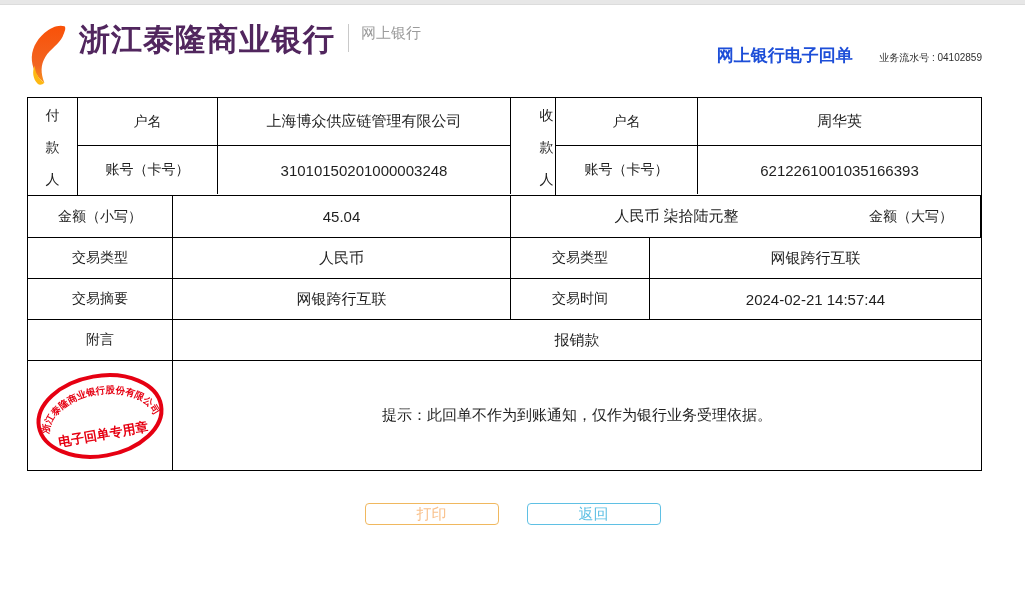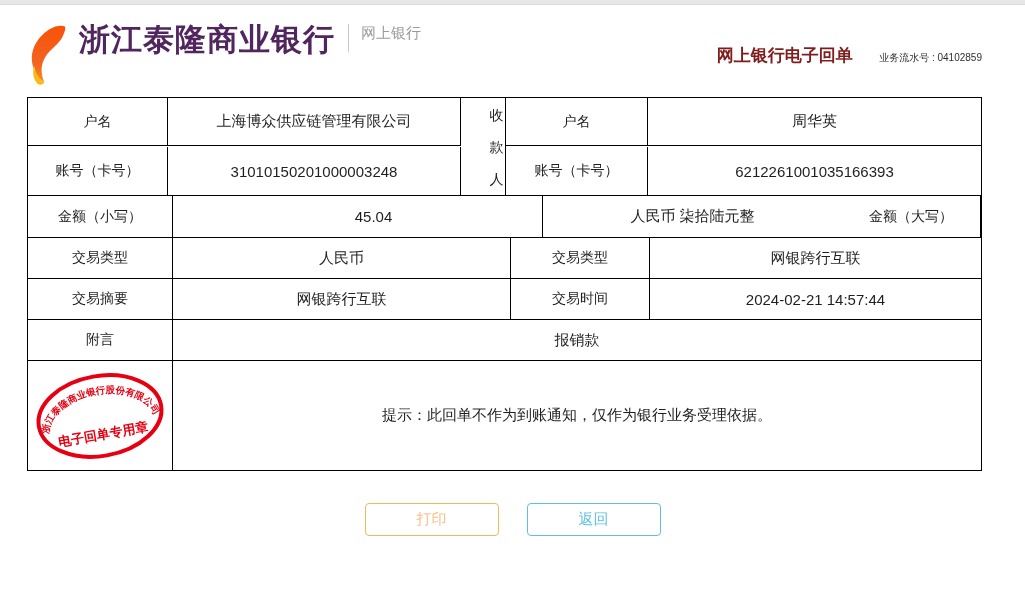--- a/index.html
+++ b/index.html
@@ -10,52 +10,52 @@
   }
   .topbar{height:4px;background:#e7e7e7;border-bottom:1px solid #dcdcdc;}
 
   
   .header{position:absolute;top:24px;left:30px;display:flex;}
   .logo-fish{margin-right:3px;}
   .bank-name{font-size:31px;font-weight:bold;color:#51265e;letter-spacing:1px;line-height:1;padding-bottom:2px;}
   .logo-divider{width:1px;height:28px;background:#c9c9c9;margin:0 12px 3px 13px;}
   .logo-sub{font-size:15px;color:#9b9b9b;padding-bottom:5px;}
   .header-right{position:absolute;top:44px;right:43px;white-space:nowrap;}
-  .receipt-title{font-size:17px;font-weight:bold;color:#7f1d1d;}
+  .receipt-title{font-size:17px;font-weight:bold;color:#1d4ed8;}
   .serial{font-size:10px;color:#2f2f2f;margin-left:22px;}
 
   
   .receipt{position:absolute;top:97px;left:27px;width:955px;border:1px solid #000;box-sizing:border-box;font-size:14px;color:#1f1f1f;}
   .row{display:flex;}
   .bB{border-bottom:1px solid #000;}
   .bR{border-right:1px solid #000;}
   .cell{display:flex;align-items:center;justify-content:center;text-align:center;box-sizing:border-box;}
   .side-cell{width:50px;}
   .side-cell.payee{width:45px;justify-content:flex-end;}
   .vtext{width:17px;word-break:break-all;line-height:32px;text-align:center;}
-  .half{display:flex;flex-direction:column;box-sizing:border-box;justify-content:space-between;}
+  .half{display:flex;flex-direction:column;box-sizing:border-box;}
   .subrow{display:flex;height:48px;box-sizing:border-box;}
   .subrow .cell{height:100%;}
   .lbl-top{width:140px;}
   .lbl-top.r{width:142px;}
   .val-top{flex:1;font-size:15px;}
   .mid{height:40px;}
-  .mid3{height:41px;gap:32px;}
+  .mid3{height:41px;}
   .lbl-mid-l{width:145px;}
   .val-mid-l{width:338px;font-size:15px;}
   .lbl-mid-r{width:139px;}
   .val-mid-r{flex:1;font-size:15px;}
   .remark-val{flex:1;font-size:15px;}
   .stamp-row{height:109px;}
   .stamp-cell{width:145px;}
   .notice-cell{flex:1;font-size:15px;}
 
   
   .btn-bar{position:absolute;top:503px;left:0;width:100%;display:flex;justify-content:center;gap:28px;}
-  .btn{width:134px;height:33px;background:#fff;border-radius:4px;font-size:15px;cursor:pointer;
+  .btn{width:134px;height:22px;background:#fff;border-radius:4px;font-size:15px;cursor:pointer;
        font-family:"Liberation Sans","DejaVu Sans",sans-serif;}
   .btn-print{border:1px solid #f0b85f;color:#f9c08b;}
   .btn-back{border:1px solid #5fc0e4;color:#5fc0e4;}
 </style>
 </head>
 <body>
 
 <div class="topbar"></div>
 
 <div class="header">
@@ -78,20 +78,23 @@
 </div>
 
 <div class="header-right">
   <span class="receipt-title">网上银行电子回单</span>
   <span class="serial"><span>业务流水号 :</span> <span>04102859</span></span>
 </div>
 
 <div class="receipt">
 
   <div class="row bB" style="height:97px;">
+    <div class="cell side-cell bR">
+      <div class="vtext">付款人</div>
+    </div>
     <div class="half" style="width:433px;">
       <div class="subrow bB">
         <div class="cell lbl-top bR">户名</div>
         <div class="cell val-top bR">上海博众供应链管理有限公司</div>
       </div>
       <div class="subrow">
         <div class="cell lbl-top bR">账号（卡号）</div>
         <div class="cell val-top bR">31010150201000003248</div>
       </div>
     </div>

